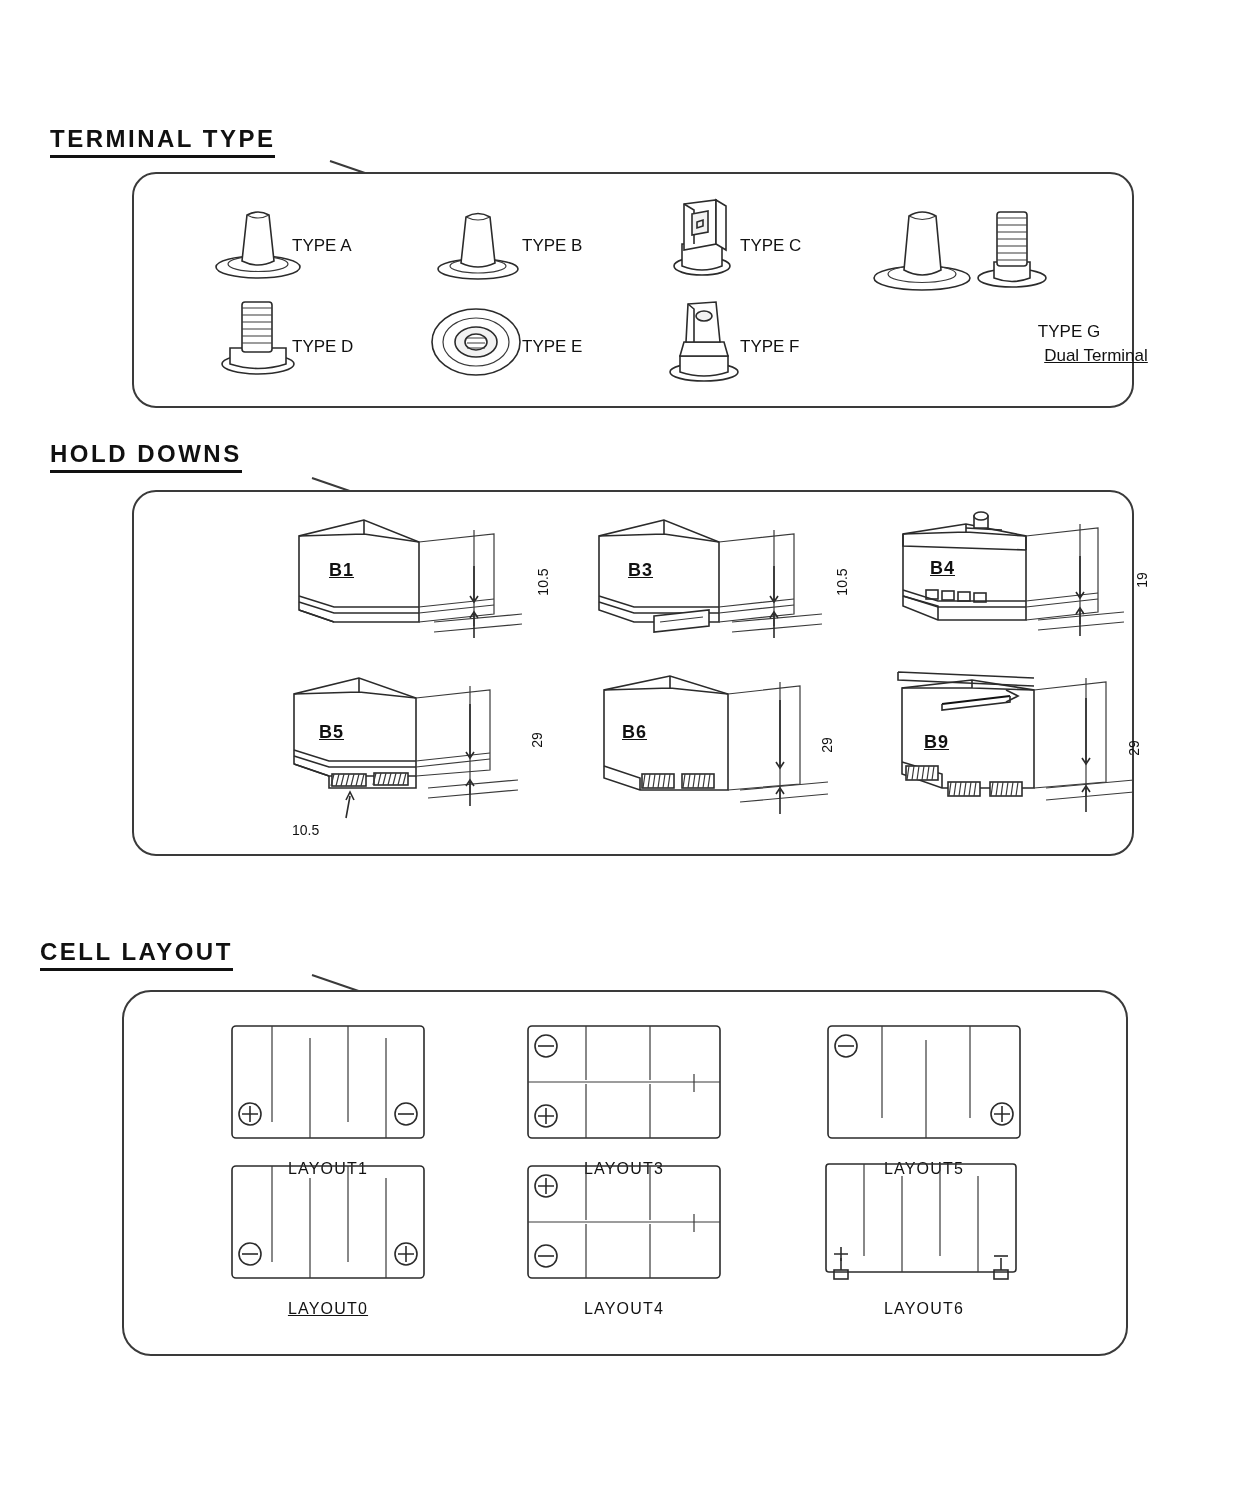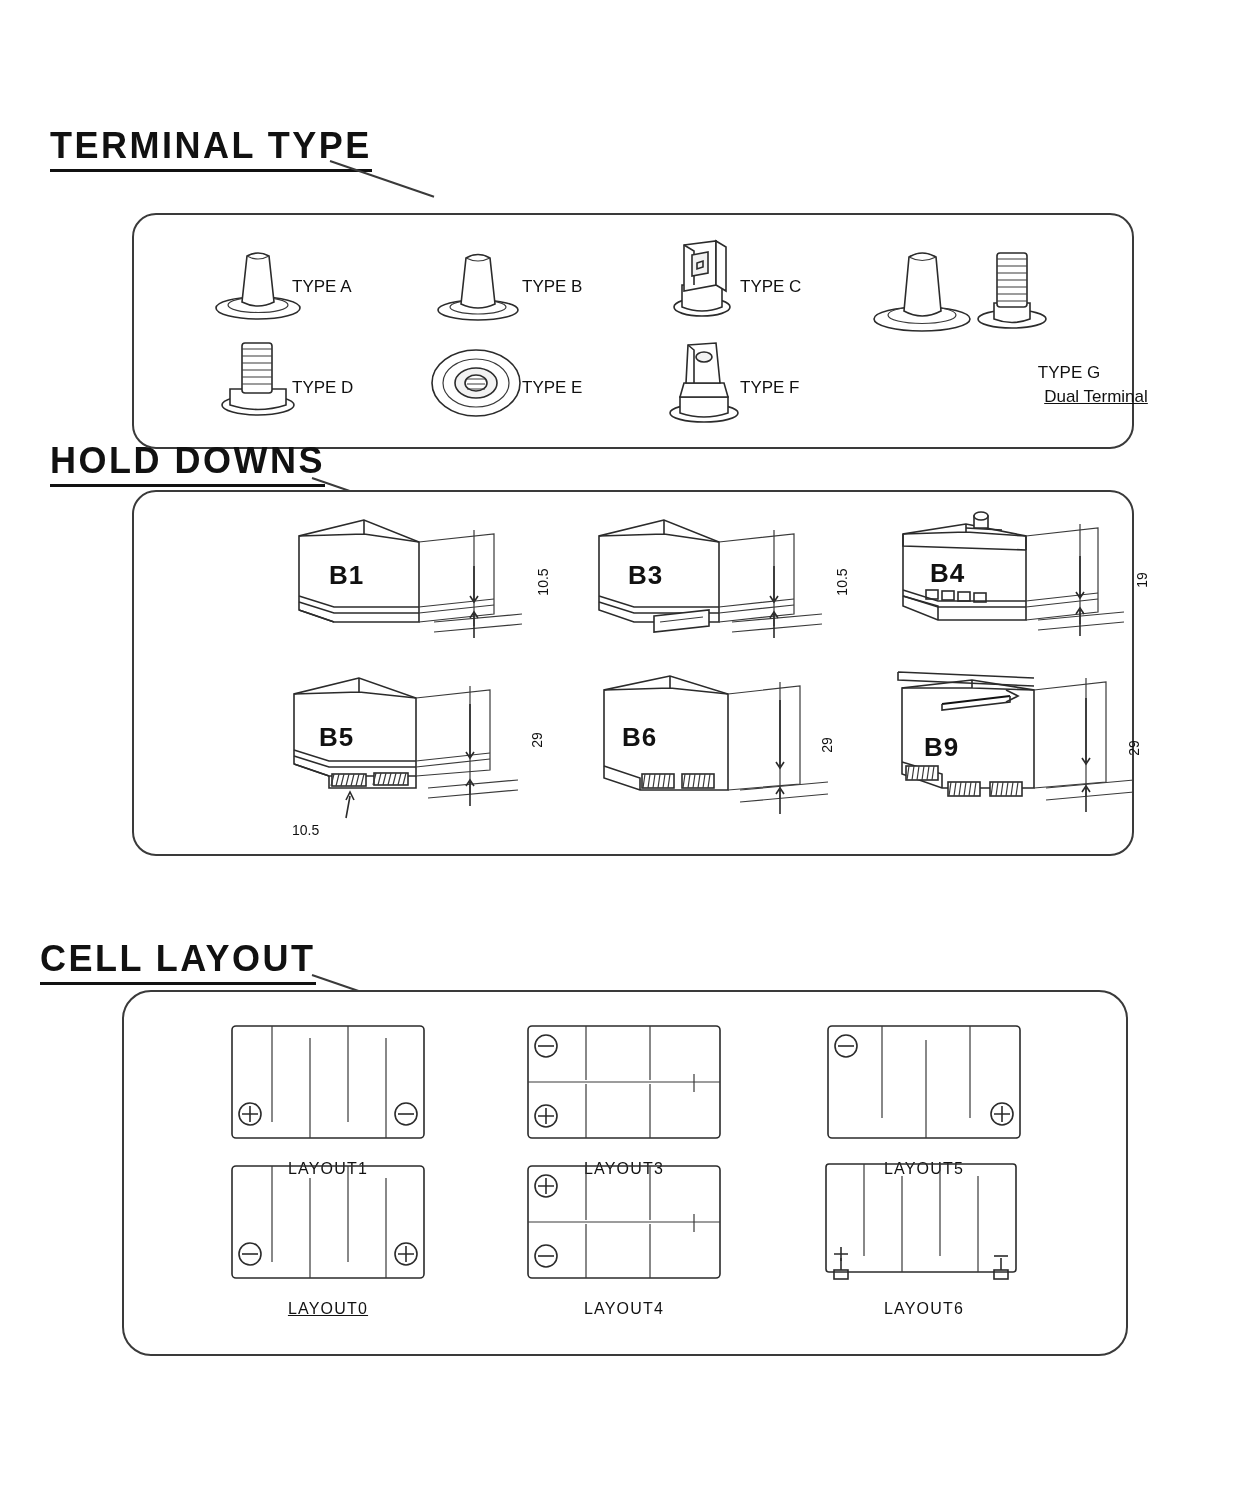--- a/index.html
+++ b/index.html
@@ -17,21 +17,21 @@
   }
   .page {
     position: absolute;
     left: 0; top: 0;
     width: 1250px; height: 1500px;
   }
 
   
   .section-heading {
     position: absolute;
-    font-size: 36px;
+    font-size: 24px;
     font-weight: bold;
     letter-spacing: 2.5px;
     color: #111;
     white-space: nowrap;
   }
   .section-heading .underline {
     display: block;
     height: 3px;
     background: #111;
     margin-top: 2px;
@@ -56,23 +56,24 @@
 
   
   .lbl {
     position: absolute;
     font-size: 17px;
     color: #111;
     white-space: nowrap;
   }
   .lbl.center { transform: translateX(-50%); }
   .lbl.b {
-    font-size: 26px;
+    font-size: 18px;
     font-weight: 600;
     letter-spacing: 1px;
+    text-decoration: underline;
   }
   .lbl.layout {
     font-size: 16px;
     letter-spacing: 1.2px;
   }
   .dim {
     position: absolute;
     font-size: 14px;
     color: #111;
     white-space: nowrap;
@@ -93,21 +94,21 @@
 <body>
 
 <div class="page">
 
   <div class="section-heading" style="left:50px; top:125px;">
     <span>TERMINAL TYPE</span>
     <span class="underline"></span>
   </div>
   <div class="leader" style="left:330px; top:160px; width:110px; transform:rotate(19deg);"></div>
 
-  <div class="panel" style="left:132px; top:172px; width:1002px; height:236px;margin-top:41px;">
+  <div class="panel" style="left:132px; top:172px; width:1002px; height:236px;">
 
     <svg style="position:absolute; left:72px; top:25px;" width="120" height="85" viewBox="0 0 120 85">
       <ellipse class="fillw" cx="52" cy="68" rx="42" ry="11"></ellipse>
       <ellipse class="ln-thin" cx="52" cy="65" rx="30" ry="7.5"></ellipse>
       <path class="fillw" d="M36 62 L41 16 Q52 10 63 16 L68 62 Q52 70 36 62 Z"></path>
       <path class="ln-thin" d="M41 16 Q52 22 63 16"></path>
     </svg>
     <div class="lbl" style="left:158px; top:62px;">TYPE A</div>
 
     <svg style="position:absolute; left:292px; top:25px;" width="120" height="85" viewBox="0 0 120 85">

